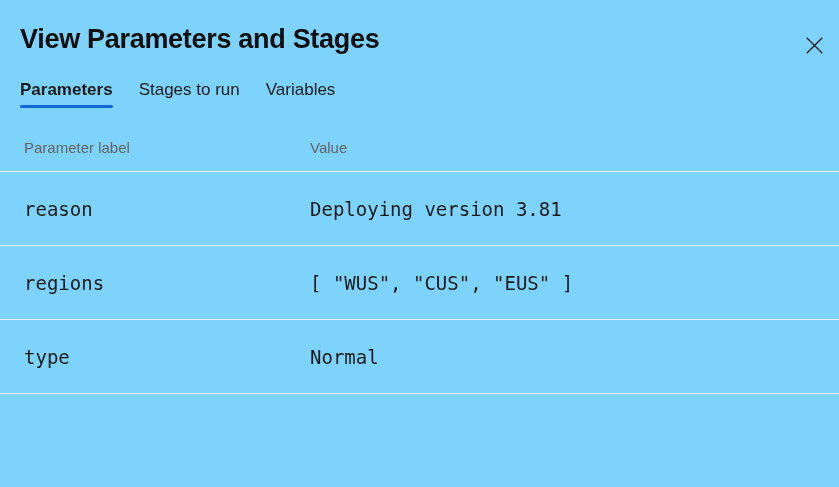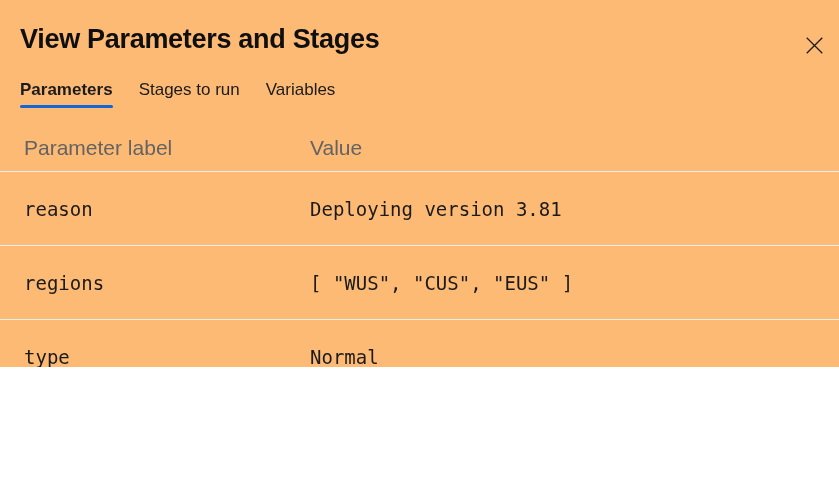--- a/index.html
+++ b/index.html
@@ -13,22 +13,22 @@
   body {
     background: #ffffff;
     font-family: "Liberation Sans", sans-serif;
     color: #1b1b1b;
     -webkit-font-smoothing: antialiased;
   }
 
   .dialog {
     position: relative;
     width: 839px;
-    height: 367px;
-    background: #fdba74;
+    height: 487px;
+    background: #7dd3fc;
     overflow: hidden;
   }
 
   
   .dialog-header {
     position: relative;
     padding: 20px 20px 0 20px;
     height: 70px;
   }
 
@@ -125,21 +125,21 @@
     padding-left: 24px;
   }
 
   .col-value {
     flex: 1 1 auto;
     padding-right: 32px;
   }
 
   .th {
     font-family: "Liberation Sans", sans-serif;
-    font-size: 21px;
+    font-size: 15px;
     font-weight: 400;
     color: #636363;
     white-space: nowrap;
   }
 
   .cell-mono {
     font-family: "DejaVu Sans Mono", monospace;
     font-size: 19px;
     line-height: 20px;
     color: #1b1b1b;

